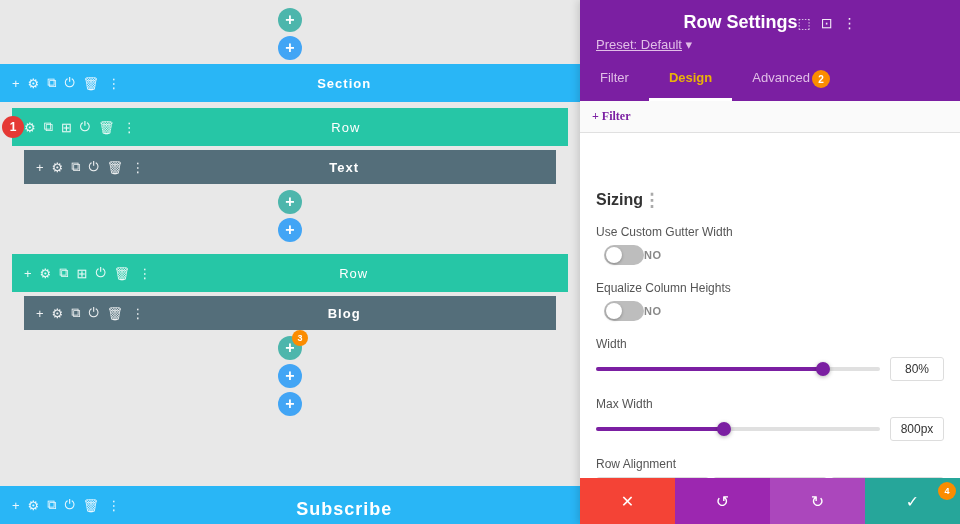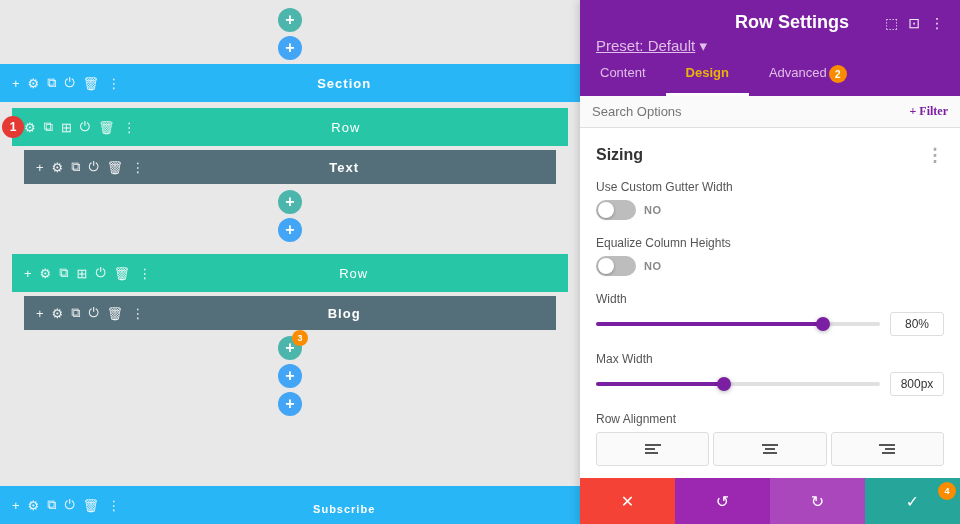--- a/index.html
+++ b/index.html
@@ -125,21 +125,21 @@
       padding: 0 12px;
       color: white;
       position: absolute;
       bottom: 0;
       left: 0;
       right: 0;
     }
     .subscribe-bar .bar-title {
       flex: 1;
       text-align: center;
-      font-size: 11px;
+      font-size: 18px;
       font-weight: 600;
       letter-spacing: 1px;
       margin-top: 8px;
     }
 
     
     .settings-panel {
       position: absolute;
       right: 0; top: 0;
       width: 380px;
@@ -151,43 +151,43 @@
     }
 
     .panel-header {
       background: #7b1fa2;
       color: white;
       padding: 12px 16px 0;
     }
     .panel-header-top {
       display: flex;
       align-items: center;
-      justify-content: flex-end;
+      justify-content: center;
       margin-bottom: 4px;
-      gap: 36px;
     }
     .panel-title {
       font-size: 18px;
       font-weight: 700;
       color: white;
     }
     .panel-header-icons {
       display: flex;
       gap: 10px;
       align-items: center;
     }
     .panel-header-icons span {
       color: white;
       cursor: pointer;
       font-size: 14px;
       opacity: 0.9;
     }
     .preset-label {
-      font-size: 15px;
+      font-size: 13px;
       color: #e1bee7;
+      margin-bottom: 8px;
       cursor: pointer;
     }
     .preset-label span { text-decoration: underline; }
 
     
     .panel-tabs {
       display: flex;
       background: #7b1fa2;
       padding: 0 0 0 0;
     }
@@ -251,22 +251,23 @@
     .panel-content {
       flex: 1;
       overflow-y: auto;
       padding: 16px;
     }
 
     
     .section-heading {
       display: flex;
       align-items: center;
-      justify-content: space-between;
+      justify-content: flex-start;
       margin-bottom: 14px;
+      margin-top: 40px;
     }
     .section-heading-title {
       font-size: 16px;
       font-weight: 700;
       color: #333;
     }
     .section-menu-icon {
       color: #aaa;
       cursor: pointer;
       font-size: 18px;
@@ -281,21 +282,21 @@
       font-size: 12px;
       color: #555;
       margin-bottom: 6px;
       font-weight: 500;
     }
 
     
     .toggle-wrap {
       display: flex;
       align-items: center;
-      gap: 8px;
+      margin-left: 8px;
     }
     .toggle {
       width: 40px; height: 20px;
       background: #bdbdbd;
       border-radius: 10px;
       position: relative;
       cursor: pointer;
     }
     .toggle-knob {
       width: 16px; height: 16px;
@@ -508,32 +509,31 @@
         <span>⋮</span>
       </div>
     </div>
     <div class="preset-label">
       <span>Preset: Default</span> ▾
     </div>
   </div>
 
   <div class="panel-tabs">
     <div class="panel-tab">
-      <span>Content</span>
+      <span>Filter</span>
     </div>
     <div class="panel-tab active">
       <span>Design</span>
     </div>
     <div class="panel-tab">
       <span>Advanced</span><span class="tab-badge">2</span>
     </div>
   </div>
 
   <div class="search-bar">
-    <input class="search-input" type="text" placeholder="Search Options" style="">
     <button class="filter-btn">+ Filter</button>
   </div>
 
   <div class="panel-content">
 
     <div class="section-heading">
       <div class="section-heading-title">Sizing</div>
       <div class="section-menu-icon">⋮</div>
     </div>
 

